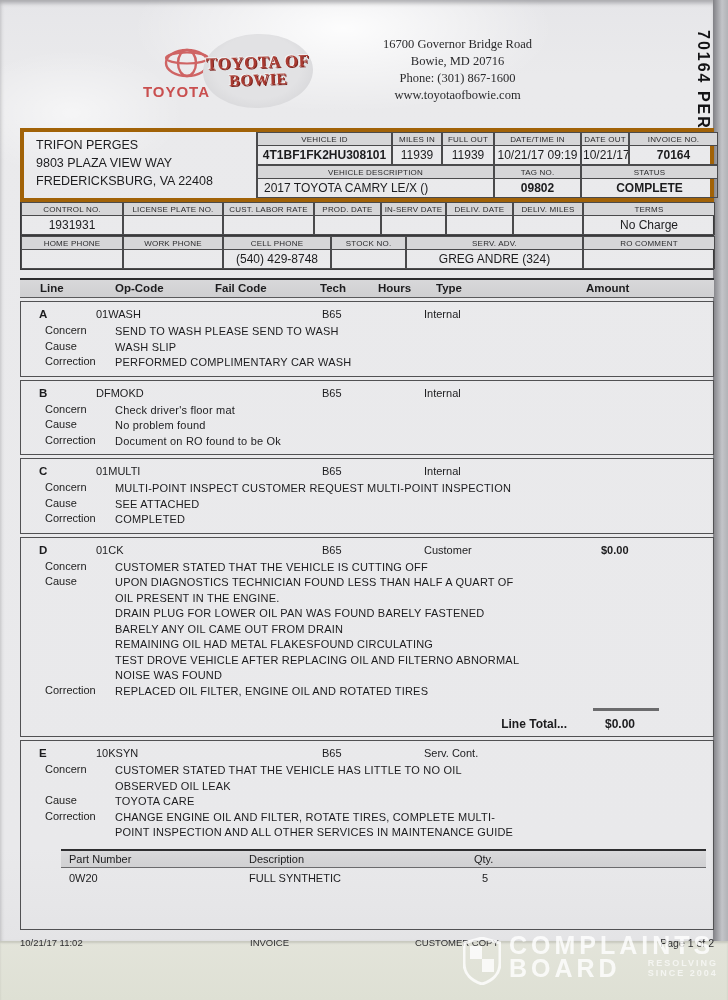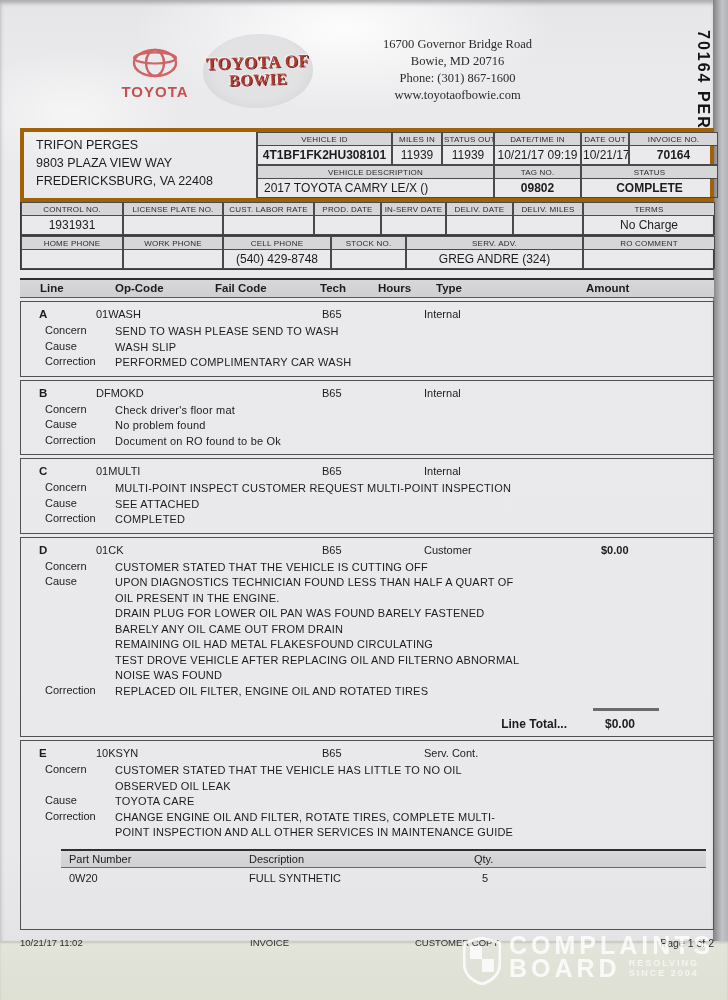--- a/index.html
+++ b/index.html
@@ -27,21 +27,21 @@
     background:linear-gradient(to right, #808085, #c3c4c8 60%, #b2b3b7);
   }
   .bottom-band {
     position:absolute; left:0; top:941px; width:728px; height:59px;
     background:linear-gradient(180deg, #e3e4da, #dee0d4);
     box-shadow: inset 0 2px 2px rgba(120,120,110,.25);
   }
 
   
   .hdr { position:absolute; left:0; top:28px; width:713px; height:95px; }
-  .toyota-logo { position:absolute; left:100px; top:20px; width:110px; text-align:center; }
+  .toyota-logo { position:absolute; left:100px; top:20px; width:110px; text-align:right; }
   .toyota-logo .wordmark { font-size:15px; font-weight:bold; letter-spacing:1px; color:#c94f4f; margin-top:1px; }
   .dealer-oval {
     position:absolute; left:203px; top:6px; width:110px; height:74px;
     background:radial-gradient(ellipse at 50% 45%, #e2e2e4 55%, #cfcfd2);
     border-radius:50%;
     display:flex; flex-direction:column; align-items:center; justify-content:center;
     transform:rotate(-2deg);
   }
   .dealer-oval .l1, .dealer-oval .l2 {
     font-family:"Liberation Serif", serif; font-weight:bold; color:#a93b32;
@@ -140,21 +140,21 @@
   .footer .f4 { flex:1; text-align:right; font-size:10.5px; }
 
   
   .watermark {
     position:absolute; left:463px; top:933px; display:flex; align-items:flex-start;
     color:rgba(255,255,255,.88); opacity:.92;
   }
   .wm-shield { margin-top:4px; }
   .wm-text { margin-left:8px; }
   .wm-w1 { font-size:25px; font-weight:bold; letter-spacing:4px; line-height:24px; }
-  .wm-row2 { display:flex; align-items:flex-end; }
+  .wm-row2 { display:flex; align-items:flex-end;gap:19px; }
   .wm-w2 { font-size:25px; font-weight:bold; letter-spacing:4px; line-height:23px; }
   .wm-tag { margin-left:8px; font-size:9px; font-weight:bold; letter-spacing:2px; line-height:10px; padding-bottom:2px; opacity:.8; }
 </style>
 </head>
 <body>
 
 <div class="scan">
   <div class="paper"></div>
   <div class="scanner-edge-right"></div>
   <div class="bottom-band"></div>
@@ -184,21 +184,21 @@
   <div class="doc">
 
     <div class="tbl-vehicle">
       <div class="cust-block">
         <div>TRIFON PERGES</div>
         <div>9803 PLAZA VIEW WAY</div>
         <div>FREDERICKSBURG, VA 22408</div>
       </div>
       <div class="cellh">VEHICLE ID</div>
       <div class="cellh">MILES IN</div>
-      <div class="cellh">STATUS OUT</div>
+      <div class="cellh">FULL OUT</div>
       <div class="cellh">DATE/TIME IN</div>
       <div class="cellh">DATE OUT</div>
       <div class="cellh">INVOICE NO.</div>
 
       <div class="cellv bold">4T1BF1FK2HU308101</div>
       <div class="cellv">11939</div>
       <div class="cellv">11939</div>
       <div class="cellv">10/21/17 09:19</div>
       <div class="cellv">10/21/17</div>
       <div class="cellv bold">70164</div>

